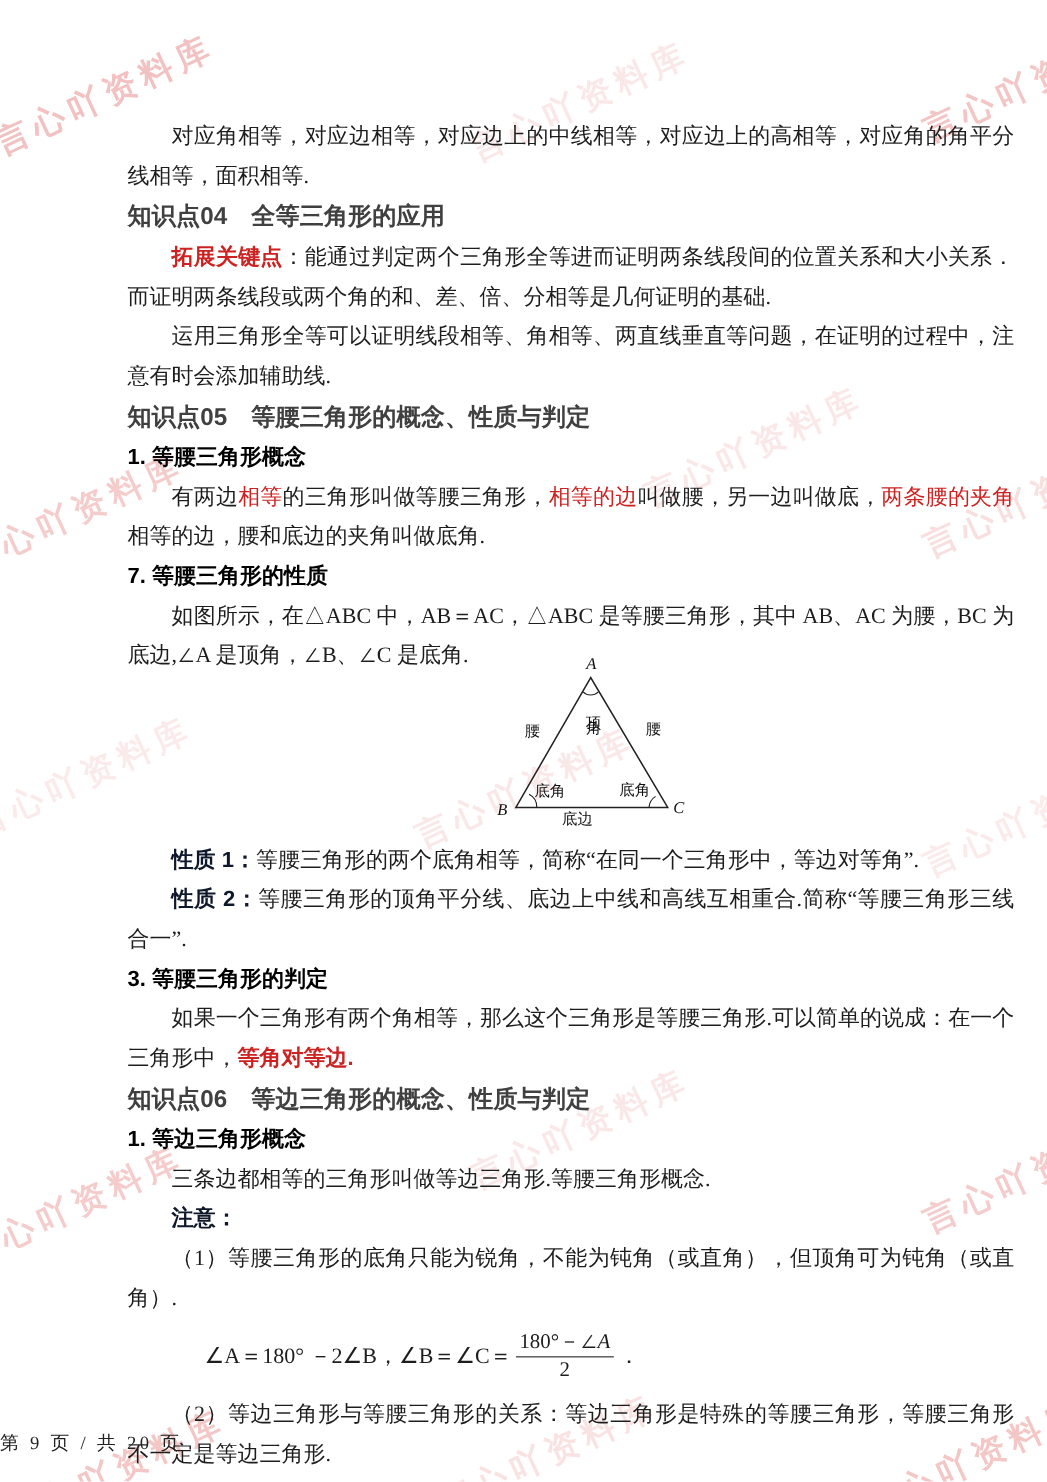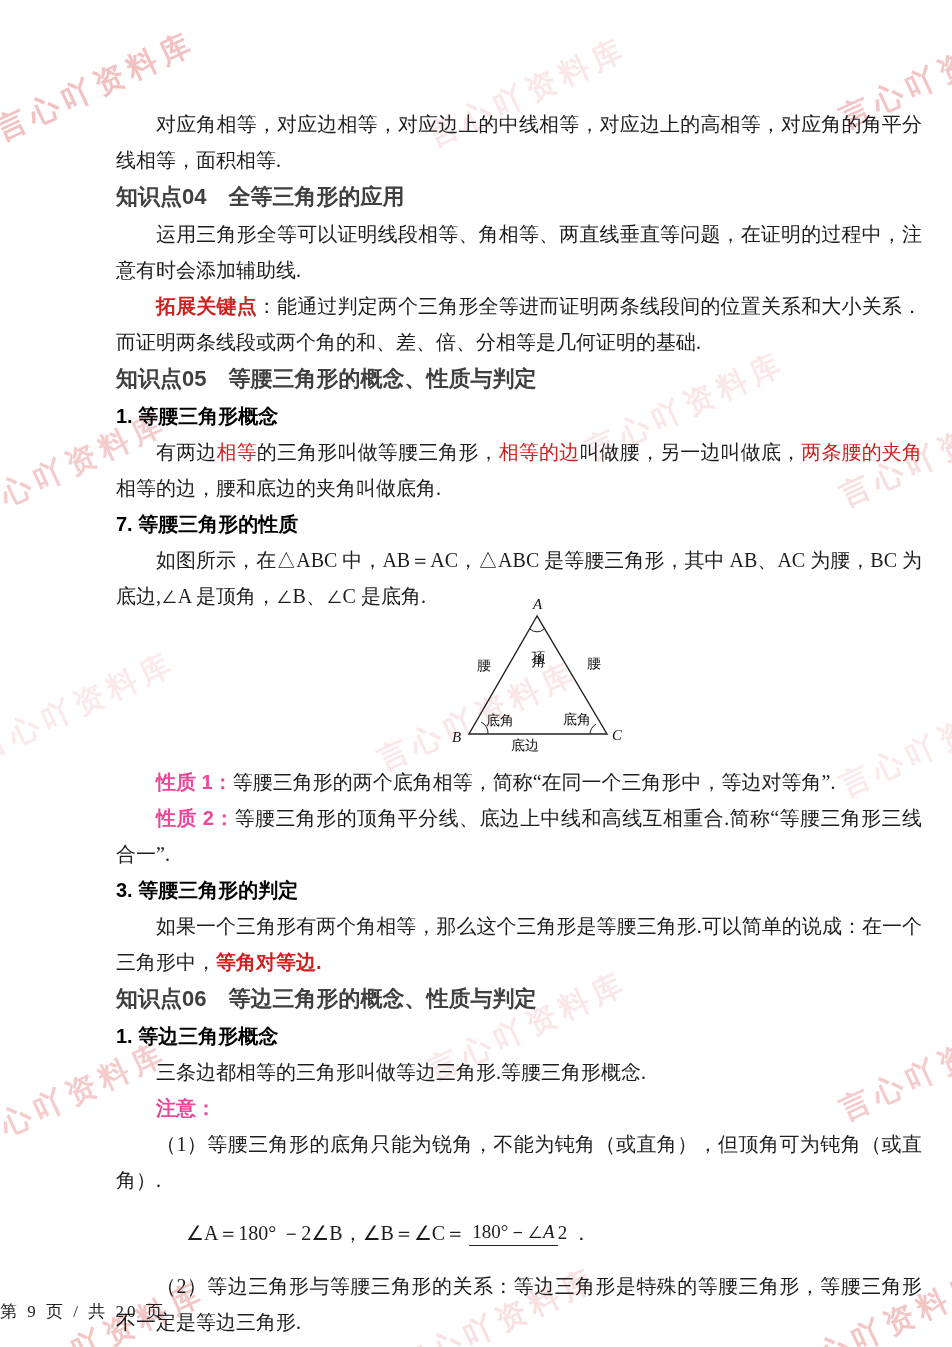--- a/index.html
+++ b/index.html
@@ -49,21 +49,21 @@
   .h-sub{
     margin:0;
     font-family:"Liberation Sans", sans-serif;
     font-weight:bold;
     font-size:20px;
     line-height:36px;
     color:#000;
   }
   .red{color:#cc2222;}
   .red-bold{color:#cc2222;font-weight:bold;font-family:"Liberation Sans", sans-serif;}
-  .lead-bold{font-weight:bold;font-family:"Liberation Sans", sans-serif;color:#ec4899;}
+  .lead-bold{font-weight:bold;font-family:"Liberation Sans", sans-serif;color:#0f172a;}
   
   .figure{
     position:relative;
     width:180px;height:158px;
     margin:-14px 0 6px 334px;
   }
   .figure svg{position:absolute;left:0;top:0;}
   .flabel{
     position:absolute;
     font-size:14px;
@@ -74,21 +74,21 @@
   .fvertex{font-style:italic;font-size:15px;font-family:"Liberation Serif", serif;}
   .fvert{writing-mode:vertical-rl;letter-spacing:3px;}
   
   .formula{
     margin:6px 0 6px 70px;
     font-size:20px;
     line-height:30px;
     display:flex;align-items:center;
     height:58px;
   }
-  .frac{display:inline-flex;flex-direction:row;align-items:center;margin:0 4px;vertical-align:middle;text-align:center;}
+  .frac{display:inline-flex;flex-direction:column;align-items:center;margin:0 4px;vertical-align:middle;text-align:center;}
   .frac .num{border-bottom:1.6px solid #222;padding:0 3px 1px 3px;font-size:19px;line-height:24px;}
   .frac .den{font-size:19px;line-height:24px;}
   .ital{font-style:italic;}
   
   .footer{
     position:absolute;left:0;bottom:24px;z-index:2;
     width:880px;
     font-size:17px;letter-spacing:3px;color:#222;
   }
 </style>
@@ -114,23 +114,23 @@
       <span class="wm" style="left: 400px; top: 1348px; opacity: 0.26; color: rgb(233, 143, 143);">言心吖资料库</span>
       <span class="wm" style="left: 788px; top: 1352px; opacity: 0.5; color: rgb(233, 143, 143);">言心吖资料库</span>
     </div>
 
   <div class="content">
 
     <p class="para indent"><span>对应角相等，对应边相等，对应边上的中线相等，对应边上的高相等，对应角的角平分线相等，面积相等.</span></p>
 
     <p class="h-kp"><span>知识点04　全等三角形的应用</span></p>
 
+    <p class="para indent"><span class="red-bold">拓展关键点</span><span>：</span><span>能通过判定两个三角形全等进而证明两条线段间的位置关系和大小关系．而证明两条线段或两个角的和、差、倍、分相等是几何证明的基础.</span></p>
+
     <p class="para indent"><span>运用三角形全等可以证明线段相等、角相等、两直线垂直等问题，在证明的过程中，注意有时会添加辅助线.</span></p>
-
-    <p class="para indent"><span class="red-bold">拓展关键点</span><span>：</span><span>能通过判定两个三角形全等进而证明两条线段间的位置关系和大小关系．而证明两条线段或两个角的和、差、倍、分相等是几何证明的基础.</span></p>
 
     <p class="h-kp"><span>知识点05　等腰三角形的概念、性质与判定</span></p>
 
     <p class="h-sub"><span>1. 等腰三角形概念</span></p>
 
     <p class="para indent"><span>有两边</span><span class="red">相等</span><span>的三角形叫做等腰三角形，</span><span class="red">相等的边</span><span>叫做腰，另一边叫做底，</span><span class="red">两条腰的夹角</span><span>相等的边，腰和底边的夹角叫做底角.</span></p>
 
     <p class="h-sub"><span>7. 等腰三角形的性质</span></p>
 
     <p class="para indent"><span>如图所示，在△ABC 中，AB＝AC，△ABC 是等腰三角形，其中 AB、AC 为腰，BC 为底边,∠A 是顶角，∠B、∠C 是底角.</span></p>

